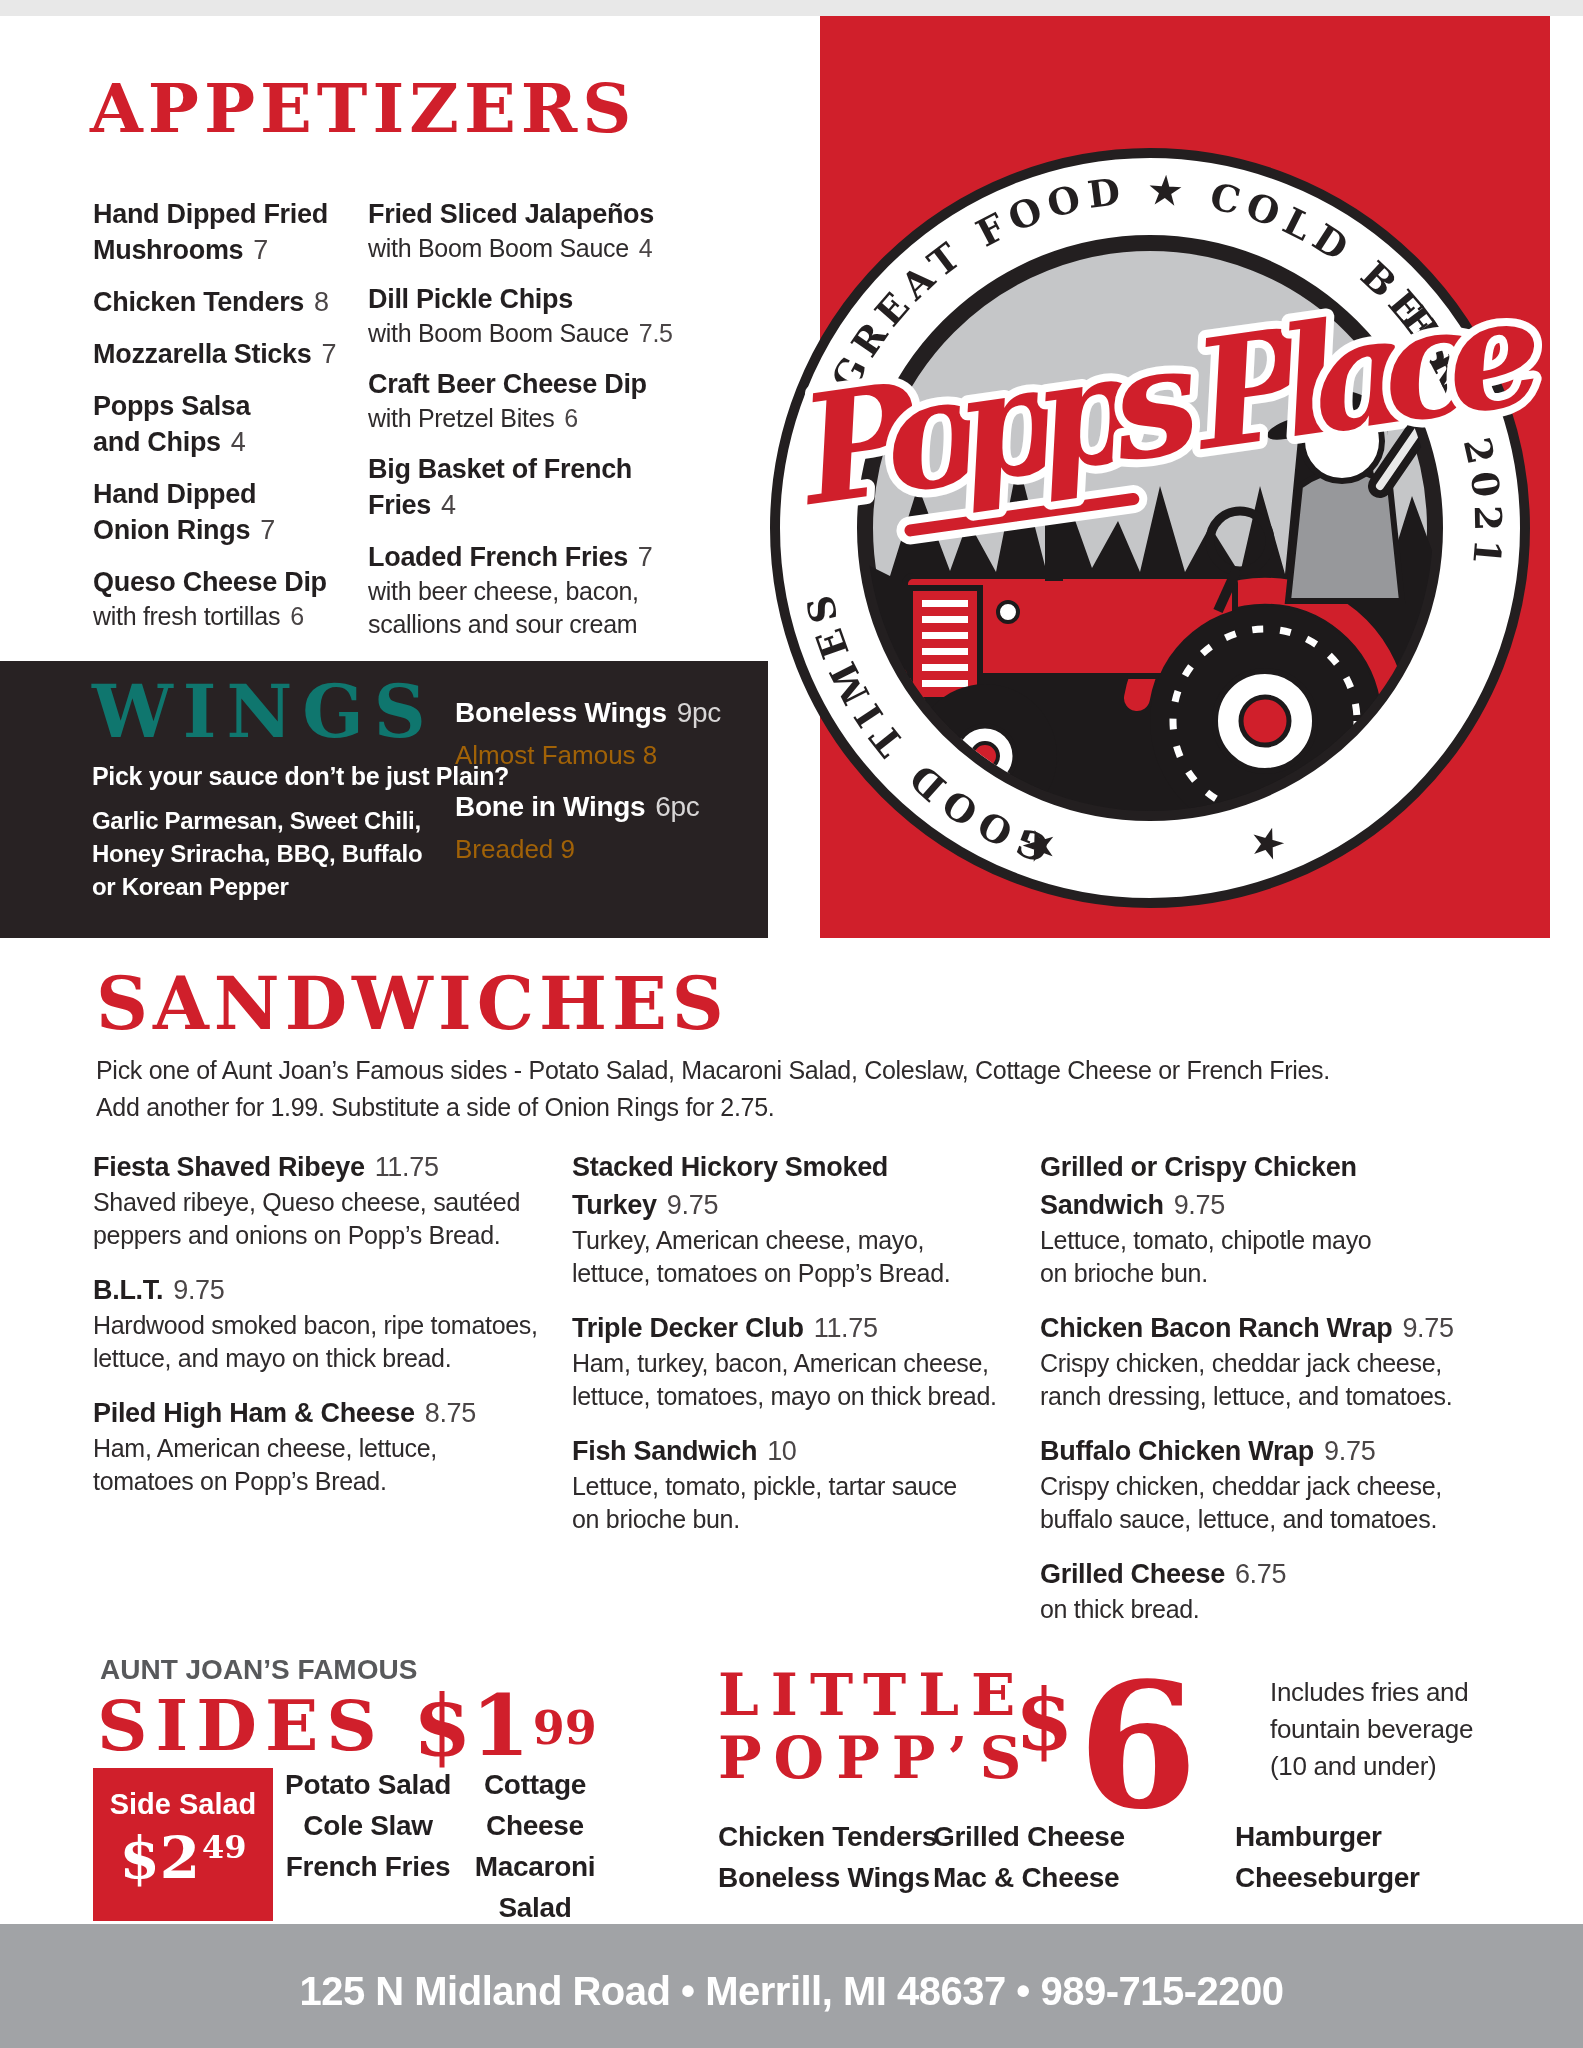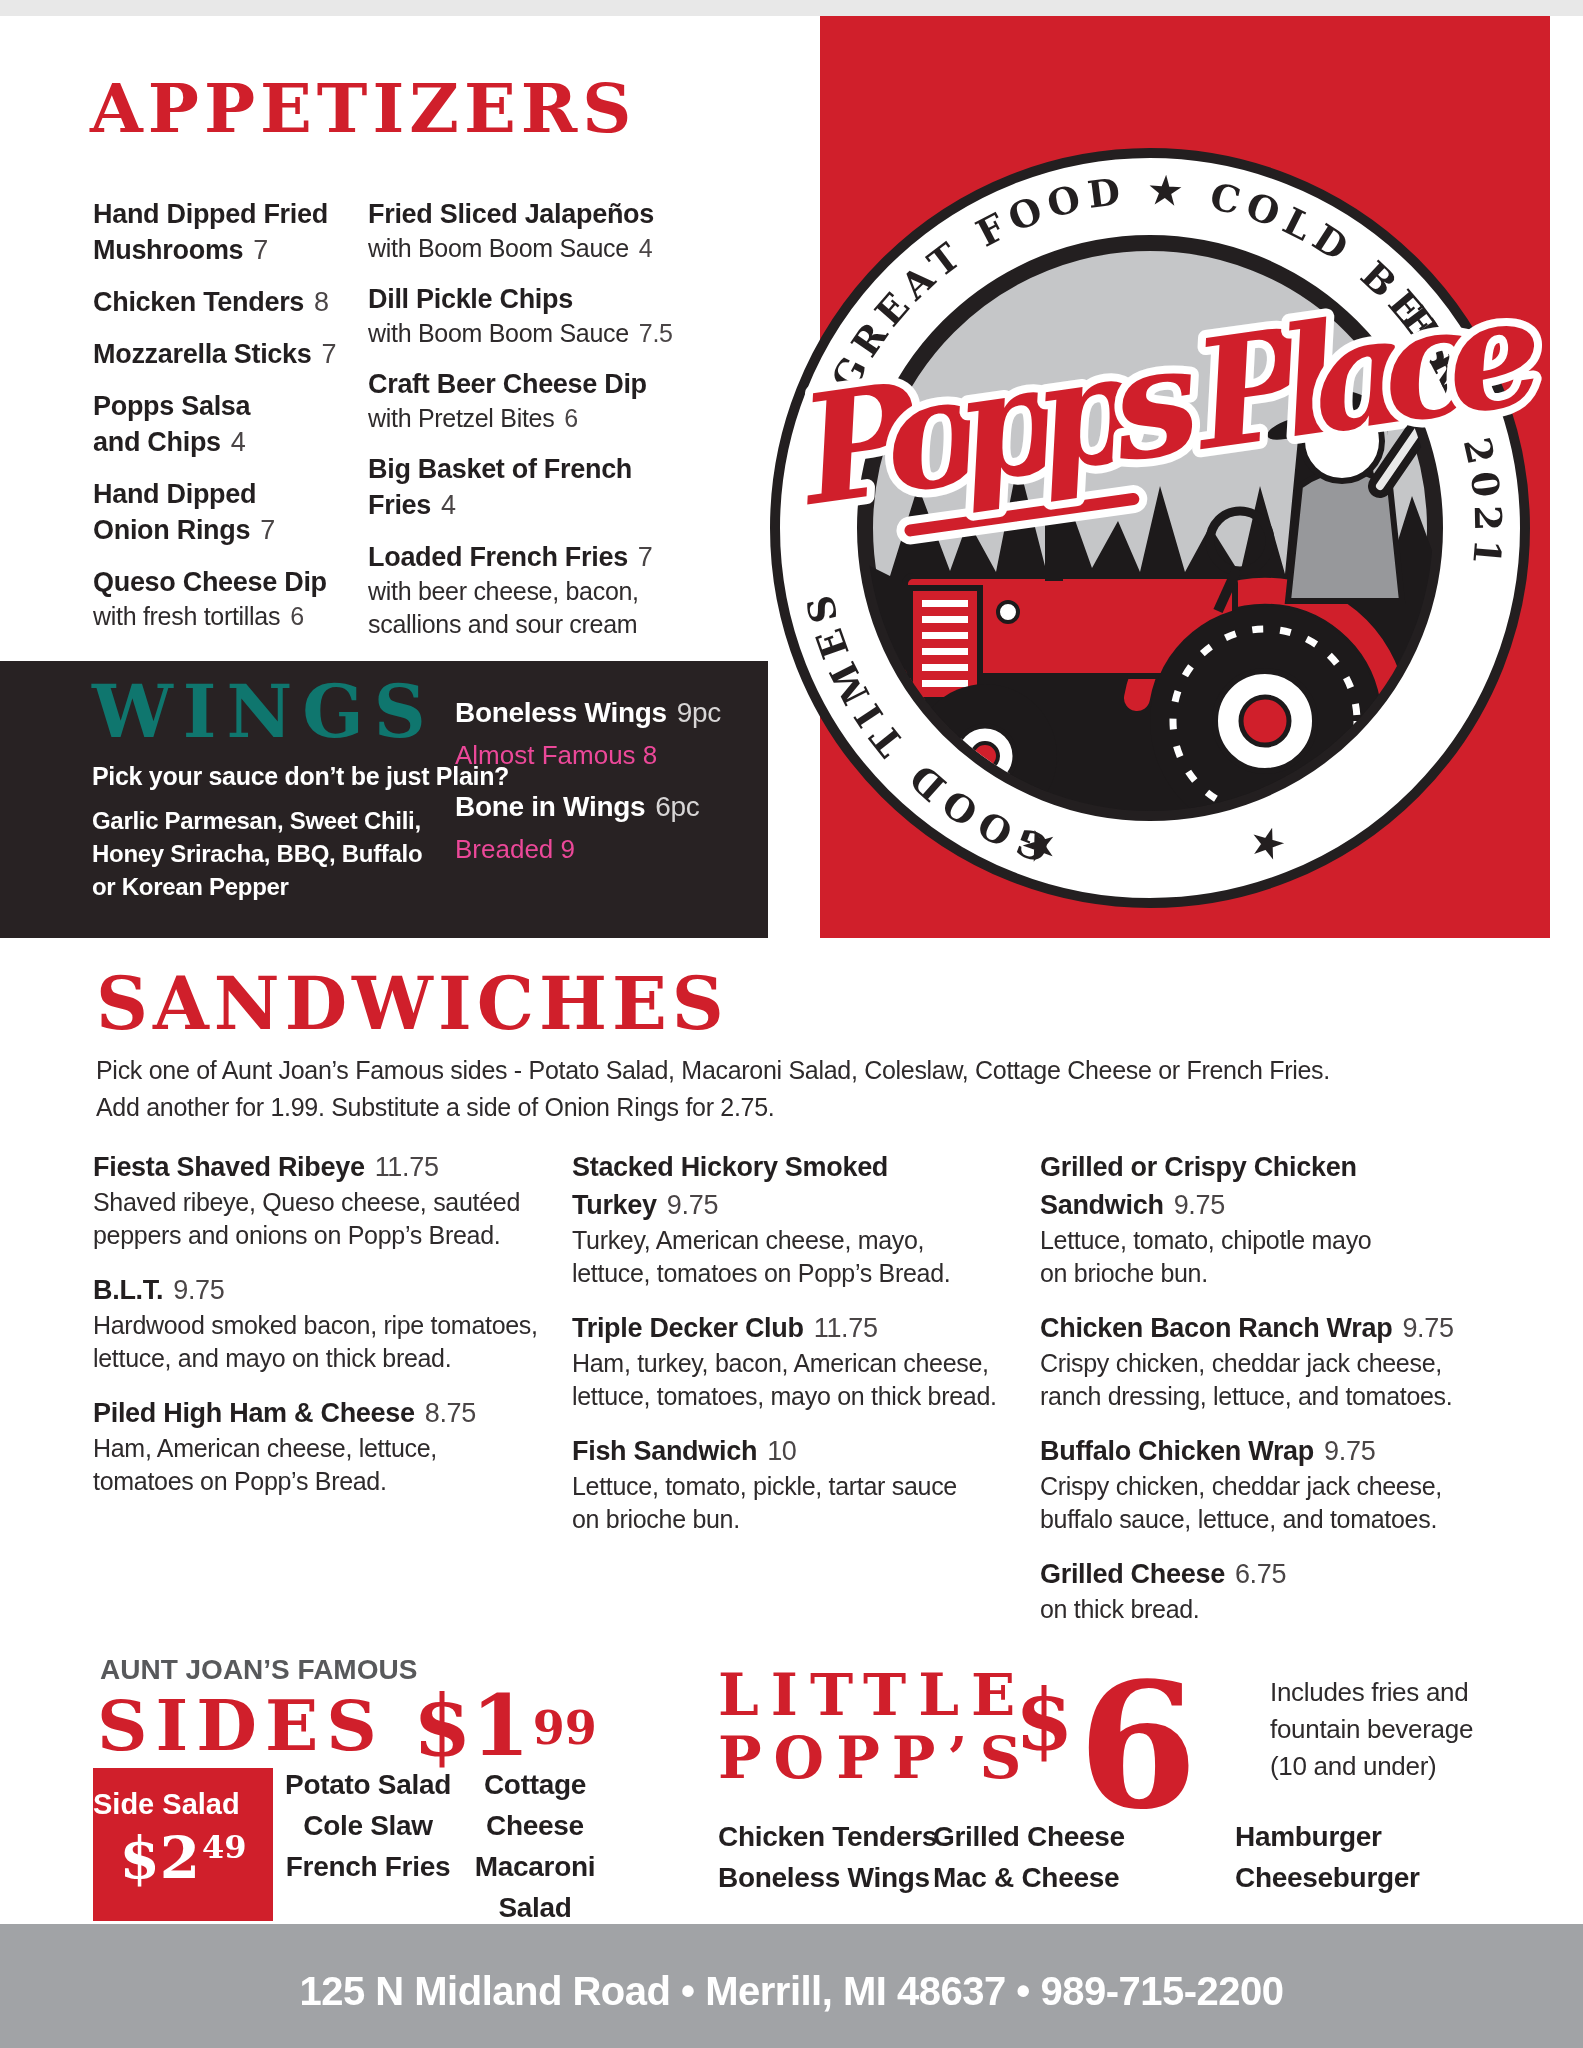--- a/index.html
+++ b/index.html
@@ -28,29 +28,29 @@
   .price{font-weight:400;color:var(--soft);margin-left:10px;}
   .qty{font-weight:400;color:#d8d6d6;margin-left:10px;}
   .idesc{font-weight:400;color:var(--body);font-size:25px;line-height:33px;white-space:pre-line;letter-spacing:-0.3px;}
   .item{margin-bottom:16px;}
   
   .wings-box{left:0;top:645px;width:768px;height:277px;background:var(--wingsbg);}
   .wings-title{left:92px;top:660px;font-size:72px;letter-spacing:10px;color:#0f766e;}
   .wings-tag{left:92px;top:746px;font-size:25px;font-weight:700;color:#fff;letter-spacing:-0.3px;}
   .wings-sauces{left:92px;top:788px;font-size:24px;font-weight:700;color:#fff;line-height:33px;white-space:pre-line;letter-spacing:-0.3px;}
   .wings-col .iname{color:#fff;font-size:28px;line-height:34px;margin-bottom:8px;}
-  .wings-col .sub{color:#ec4899;font-size:26px;line-height:34px;font-weight:400;margin-bottom:18px;}
+  .wings-col .sub{color:#a16207;font-size:26px;line-height:34px;font-weight:400;margin-bottom:18px;}
   
   .sand-intro{font-size:25px;line-height:37px;white-space:pre-line;color:var(--body);letter-spacing:-0.3px;}
   .scol .iname{font-size:27px;line-height:38px;}
   .scol .item{margin-bottom:19px;}
   
   .kicker{font-size:28px;font-weight:700;color:var(--kicker);letter-spacing:0;}
   .sides-price{display:flex;align-items:center;}
-  .side-box{left:93px;top:1752px;width:180px;height:153px;background:var(--red);color:#fff;text-align:left;}
+  .side-box{left:93px;top:1752px;width:180px;height:153px;background:var(--red);color:#fff;text-align:center;}
   .side-box .nm{font-family:"Liberation Sans",sans-serif;font-weight:700;font-size:29px;margin-top:20px;}
   .side-box .stamp{color:#fff;}
   .side-list{font-size:28px;font-weight:700;color:var(--dark);line-height:41px;text-align:center;letter-spacing:-0.3px;}
   .side-note{font-size:22px;font-weight:400;line-height:30px;}
   
   .lp-title{font-size:58px;letter-spacing:12px;line-height:63px;}
   .lp-items{font-size:28px;font-weight:700;color:var(--dark);line-height:41px;letter-spacing:-0.3px;}
   .lp-includes{font-size:26px;line-height:37px;white-space:pre-line;color:var(--body);letter-spacing:-0.3px;}
   
   .footer-bar{left:0;top:1908px;width:1583px;height:140px;background:var(--footer);}

